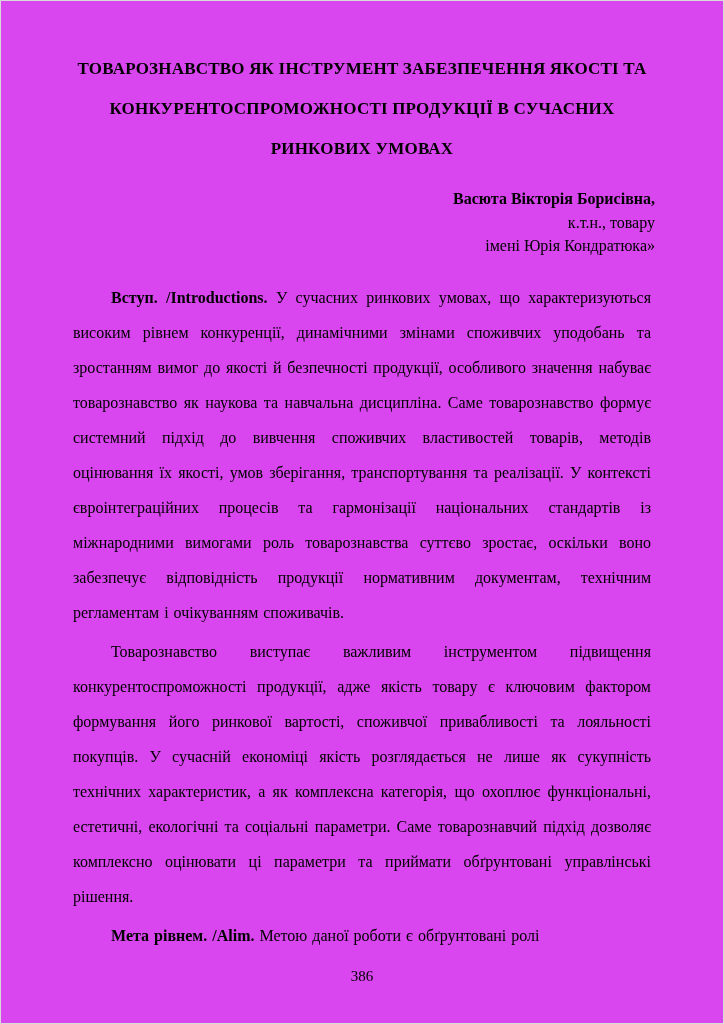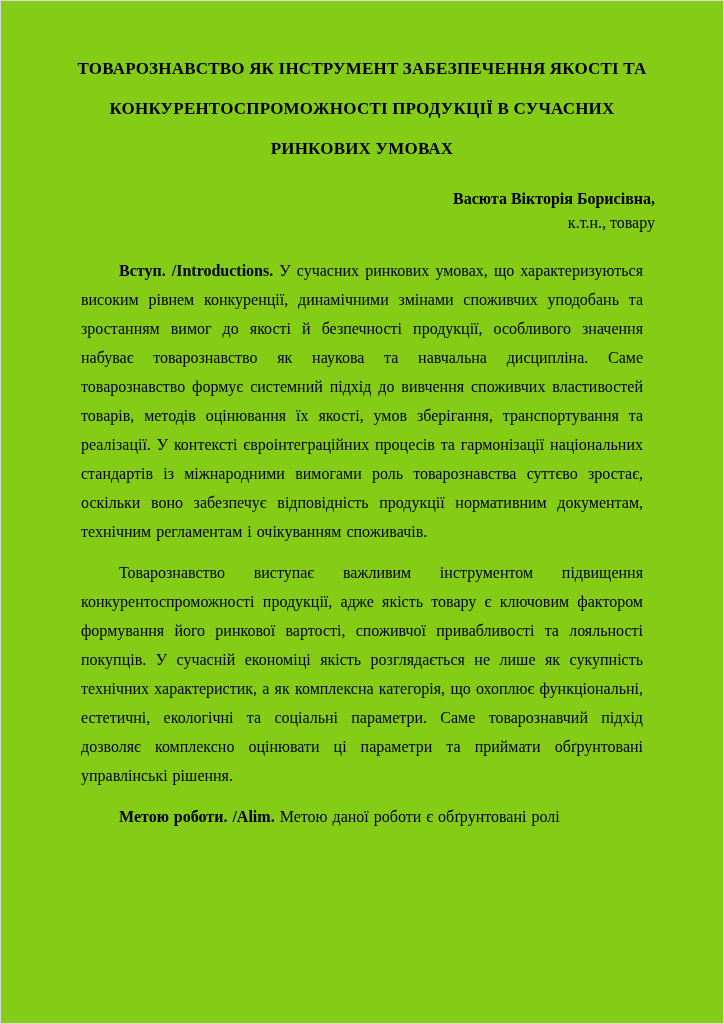--- a/index.html
+++ b/index.html
@@ -5,21 +5,21 @@
   html, body {
     margin: 0;
     padding: 0;
     background: #ffffff;
   }
   .page {
     position: relative;
     width: 724px;
     height: 1024px;
     margin: 0 auto;
-    background: #84cc16;
+    background: #d946ef;
     box-sizing: border-box;
     border: 1px solid #d8d8d8;
     font-family: "Liberation Serif", "DejaVu Serif", serif;
     color: #000000;
     overflow: hidden;
   }
   .content {
     padding: 48px 68px 0 68px;
   }
   .title {
@@ -36,23 +36,23 @@
     line-height: 23.7px;
     margin: 0 0 22px 0;
   }
   .authors .line {
     display: block;
   }
   .bold {
     font-weight: bold;
   }
   .body-text p {
-    margin: 12px;
+    margin: 4px;
     font-size: 16px;
-    line-height: 29px;
+    line-height: 35px;
     text-align: justify;
     text-indent: 38px;
     word-spacing: 1px;
   }
   .page-number {
     position: absolute;
     bottom: 38px;
     left: 0;
     right: 0;
     text-align: center;
@@ -63,23 +63,25 @@
 <body>
 
 <div class="page">
   <div class="content">
 
     <h1 class="title">ТОВАРОЗНАВСТВО ЯК ІНСТРУМЕНТ ЗАБЕЗПЕЧЕННЯ ЯКОСТІ ТА КОНКУРЕНТОСПРОМОЖНОСТІ ПРОДУКЦІЇ В СУЧАСНИХ РИНКОВИХ УМОВАХ</h1>
 
     <div class="authors">
       <span class="line bold">Васюта Вікторія Борисівна,</span>
       <span class="line">к.т.н., товару</span>
+      <span class="line">імені Юрія Кондратюка»</span>
     </div>
 
     <div class="body-text">
       <p><span class="bold">Вступ. /Introductions.</span><span> У сучасних ринкових умовах, що характеризуються високим рівнем конкуренції, динамічними змінами споживчих уподобань та зростанням вимог до якості й безпечності продукції, особливого значення набуває товарознавство як наукова та навчальна дисципліна. Саме товарознавство формує системний підхід до вивчення споживчих властивостей товарів, методів оцінювання їх якості, умов зберігання, транспортування та реалізації. У контексті євроінтеграційних процесів та гармонізації національних стандартів із міжнародними вимогами роль товарознавства суттєво зростає, оскільки воно забезпечує відповідність продукції нормативним документам, технічним регламентам і очікуванням споживачів.</span></p>
       <p><span class="bold"></span><span>Товарознавство виступає важливим інструментом підвищення конкурентоспроможності продукції, адже якість товару є ключовим фактором формування його ринкової вартості, споживчої привабливості та лояльності покупців. У сучасній економіці якість розглядається не лише як сукупність технічних характеристик, а як комплексна категорія, що охоплює функціональні, естетичні, екологічні та соціальні параметри. Саме товарознавчий підхід дозволяє комплексно оцінювати ці параметри та приймати обґрунтовані управлінські рішення.</span></p>
-      <p><span class="bold">Метою роботи. /Alim.</span><span> Метою даної роботи є обґрунтовані ролі</span></p>
+      <p><span class="bold">Мета рівнем. /Alim.</span><span> Метою даної роботи є обґрунтовані ролі</span></p>
     </div>
 
   </div>
 
+  <div class="page-number">386</div>
 </div>
 
 </body></html>

